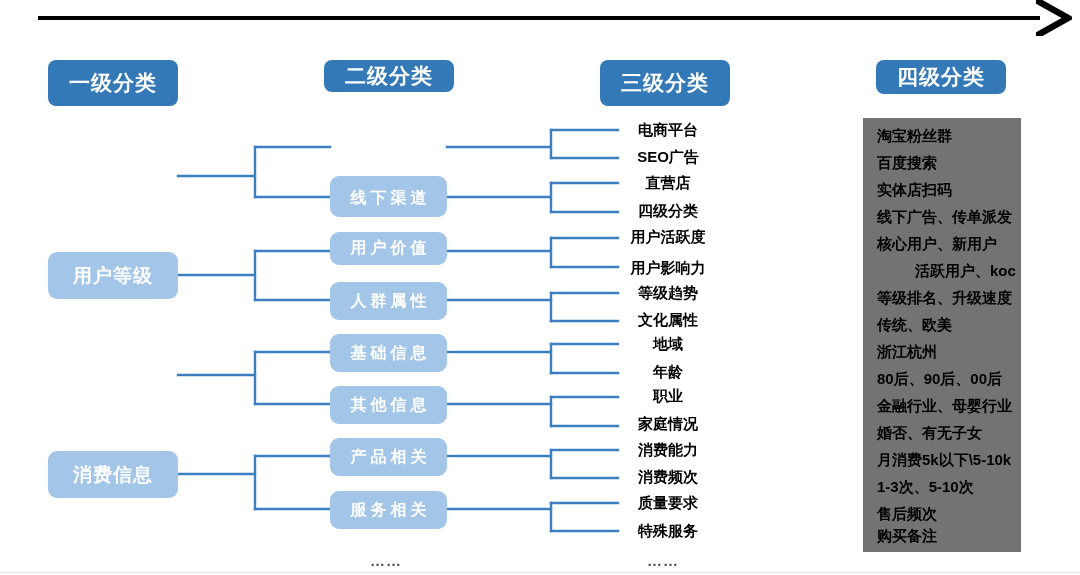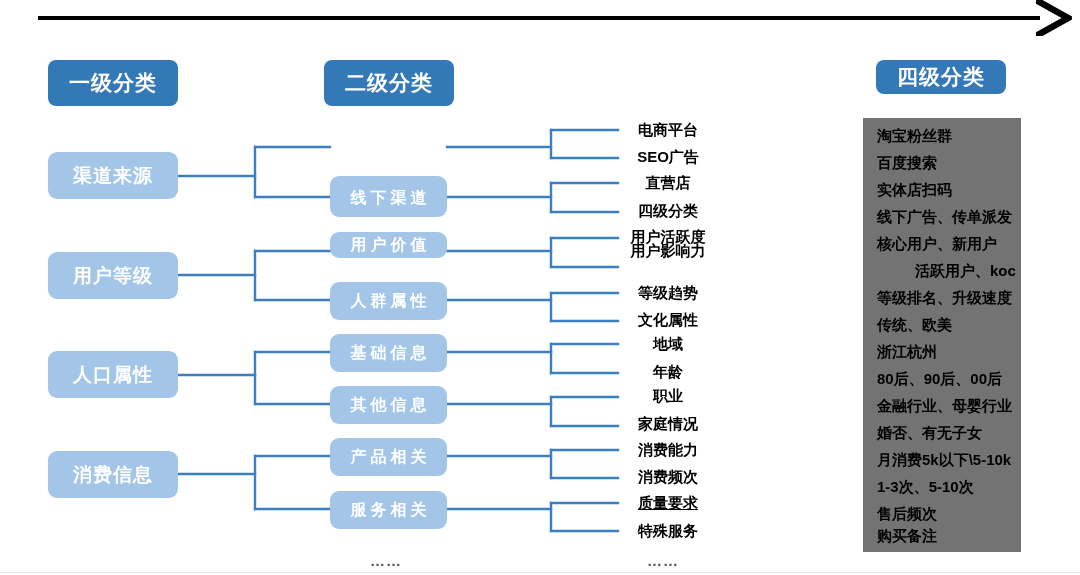--- a/index.html
+++ b/index.html
@@ -157,47 +157,44 @@
       <path d="M447,509 L551,509"></path>
       <path d="M551,503 L551,531"></path>
       <path d="M551,503 L618,503"></path>
       <path d="M551,531 L618,531"></path>
     </g>
   </svg>
 
   <div class="hdr" style="left:48px;top:60px;width:130px;height:46px;">
     <span>一级分类</span>
   </div>
-  <div class="hdr" style="left:324px;top:60px;width:130px;height:46px;">
+  <div class="hdr" style="left:324px;top:60px;width:130px;height:32px;">
     <span>二级分类</span>
+  </div>
+  <div class="hdr" style="left:600px;top:60px;width:130px;height:46px;">
+    <span>三级分类</span>
   </div>
   <div class="hdr" style="left:876px;top:60px;width:130px;height:34px;">
     <span>四级分类</span>
   </div>
 
-  <div class="lvl1" style="left:48px;top:152px;width:130px;height:47px;">
-    <span>渠道来源</span>
-  </div>
   <div class="lvl1" style="left:48px;top:252px;width:130px;height:47px;">
     <span>用户等级</span>
   </div>
-  <div class="lvl1" style="left:48px;top:351px;width:130px;height:47px;">
-    <span>人口属性</span>
-  </div>
   <div class="lvl1" style="left:48px;top:451px;width:130px;height:47px;">
     <span>消费信息</span>
   </div>
 
   <div class="lvl2" style="left:330px;top:128px;width:117px;height:38px;margin-top:48px;">
     <span>线上渠道</span>
   </div>
   <div class="lvl2" style="left:330px;top:179px;width:117px;height:38px;">
     <span>线下渠道</span>
   </div>
-  <div class="lvl2" style="left:330px;top:232px;width:117px;height:26px;">
+  <div class="lvl2" style="left:330px;top:232px;width:117px;height:33px;">
     <span>用户价值</span>
   </div>
   <div class="lvl2" style="left:330px;top:282px;width:117px;height:38px;">
     <span>人群属性</span>
   </div>
   <div class="lvl2" style="left:330px;top:334px;width:117px;height:38px;">
     <span>基础信息</span>
   </div>
   <div class="lvl2" style="left:330px;top:386px;width:117px;height:38px;">
     <span>其他信息</span>
@@ -212,39 +209,39 @@
   <div class="lvl3" style="left:608px;top:121px;width:120px;">
     <span>电商平台</span></div>
   <div class="lvl3" style="left:608px;top:148px;width:120px;">
     <span>SEO广告</span></div>
   <div class="lvl3" style="left:608px;top:174px;width:120px;">
     <span>直营店</span></div>
   <div class="lvl3" style="left:608px;top:202px;width:120px;">
     <span>四级分类</span></div>
   <div class="lvl3" style="left:608px;top:228px;width:120px;">
     <span>用户活跃度</span></div>
-  <div class="lvl3" style="left:608px;top:242px;width:120px;">
+  <div class="lvl3" style="left:608px;top:259px;width:120px;">
     <span>用户影响力</span></div>
   <div class="lvl3" style="left:608px;top:284px;width:120px;">
     <span>等级趋势</span></div>
   <div class="lvl3" style="left:608px;top:311px;width:120px;">
     <span>文化属性</span></div>
   <div class="lvl3" style="left:608px;top:335px;width:120px;">
     <span>地域</span></div>
   <div class="lvl3" style="left:608px;top:363px;width:120px;">
     <span>年龄</span></div>
   <div class="lvl3" style="left:608px;top:387px;width:120px;">
     <span>职业</span></div>
   <div class="lvl3" style="left:608px;top:415px;width:120px;">
     <span>家庭情况</span></div>
   <div class="lvl3" style="left:608px;top:441px;width:120px;">
     <span>消费能力</span></div>
   <div class="lvl3" style="left:608px;top:468px;width:120px;">
     <span>消费频次</span></div>
-  <div class="lvl3" style="left:608px;top:494px;width:120px;text-decoration:underline;">
+  <div class="lvl3" style="left:608px;top:494px;width:120px;">
     <span>质量要求</span></div>
   <div class="lvl3" style="left:608px;top:522px;width:120px;">
     <span>特殊服务</span></div>
 
   <div class="panel4" style="left:863px;top:118px;width:158px;height:434px;">
     <div class="lvl4" style="top:9px;">
       <span>淘宝粉丝群</span></div>
     <div class="lvl4" style="top:36px;">
       <span>百度搜索</span></div>
     <div class="lvl4" style="top:63px;">

